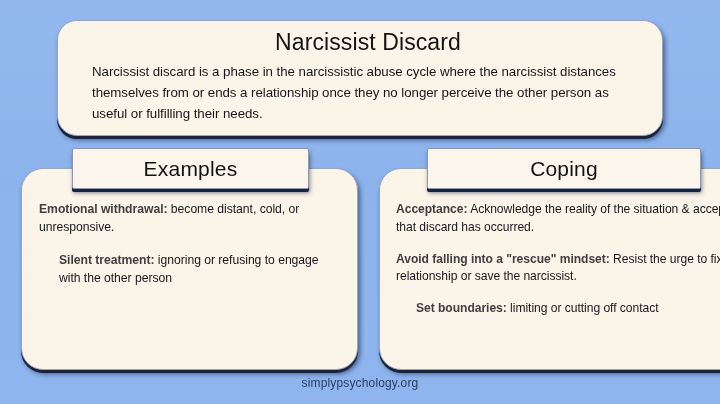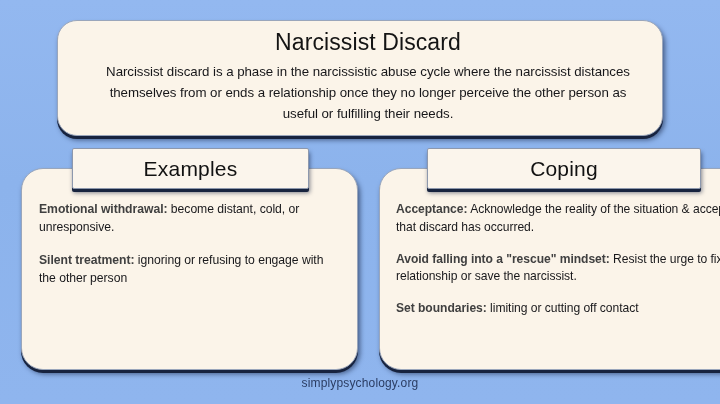--- a/index.html
+++ b/index.html
@@ -49,21 +49,21 @@
     font-weight: 400;
     color: #141414;
     letter-spacing: 0.1px;
     margin: 2px 0 5px 0;
     line-height: 1.18;
   }
   .title-body {
     font-size: 13.3px;
     line-height: 1.58;
     color: #17171a;
-    text-align: center;
+    text-align: left;
     margin: 0;
     letter-spacing: -0.05px;
   }
 
   
   #examples-card {
     left: 21px;
     top: 168px;
     width: 337px;
     height: 202px;
@@ -95,20 +95,21 @@
     color: #18181b;
     margin: 0 0 15px 0;
     letter-spacing: -0.04px;
   }
   #coping-card .entry {
     font-size: 12.1px;
     margin-bottom: 14px;
   }
   .entry:last-child {
     margin-bottom: 0;
+    margin-left: 20px;
   }
   .entry .lead {
     font-weight: bold;
     color: #404040;
   }
 
   
   .pill {
     position: absolute;
     background: #fbf5ec;

